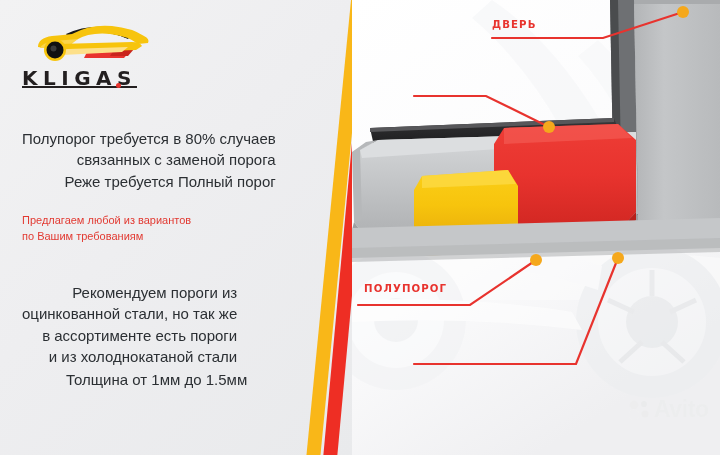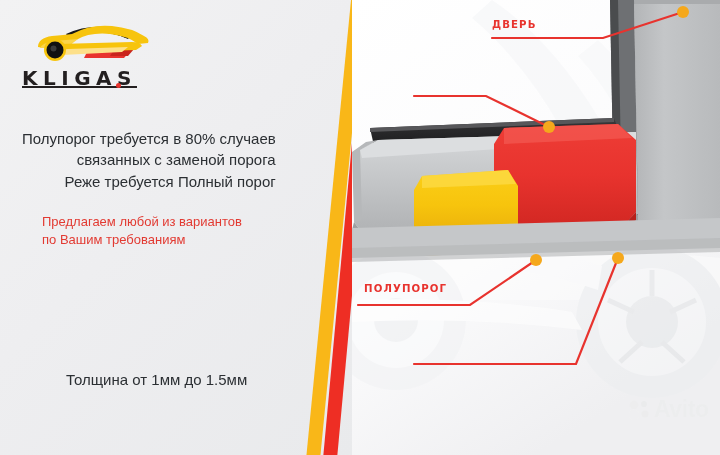--- a/index.html
+++ b/index.html
@@ -62,22 +62,21 @@
     line-height: 1.42;
     white-space: pre-line;
   }
   .txt-dark {
     color: #2b2f33;
     font-size: 15px;
     text-align: right;
   }
   .txt-red {
     color: #e23a32;
-    font-size: 13px;
-    margin-left: 20px;
+    font-size: 11px;
   }
   #block-stat  { top: 128px; }
   #block-offer { top: 213px; }
   #block-rec   { top: 282px; }
   #block-thick { top: 369px; margin-left: 44px; }
 
   
   .stripes {
     position: absolute;
     left: 290px; top: -10px;
@@ -158,20 +157,24 @@
       </svg>
       <div class="logo-word">KLIGAS</div>
       <div class="logo-dot"></div>
     </div>
 
     <div class="txt txt-dark" id="block-stat">Полупорог требуется в 80% случаев
 связанных с заменой порога
 Реже требуется Полный порог</div>
     <div class="txt txt-red" id="block-offer">Предлагаем любой из вариантов
 по Вашим требованиям</div>
+    <div class="txt txt-dark" id="block-rec">Рекомендуем пороги из
+оцинкованной стали, но так же
+в ассортименте есть пороги
+и из холоднокатаной стали</div>
     <div class="txt txt-dark" id="block-thick">Толщина от 1мм до 1.5мм</div>
   </div>
 
   <svg class="stripes" viewBox="0 0 90 480">
     <polygon points="62,0 76,0 29,480 15,480" fill="#F9B718"></polygon>
     <polygon points="76,0 90,0 46,480 32,480" fill="#EE2E24"></polygon>
   </svg>
 
   <div class="right-panel">
     <svg class="right-svg" width="368" height="455" viewBox="0 0 368 455">

